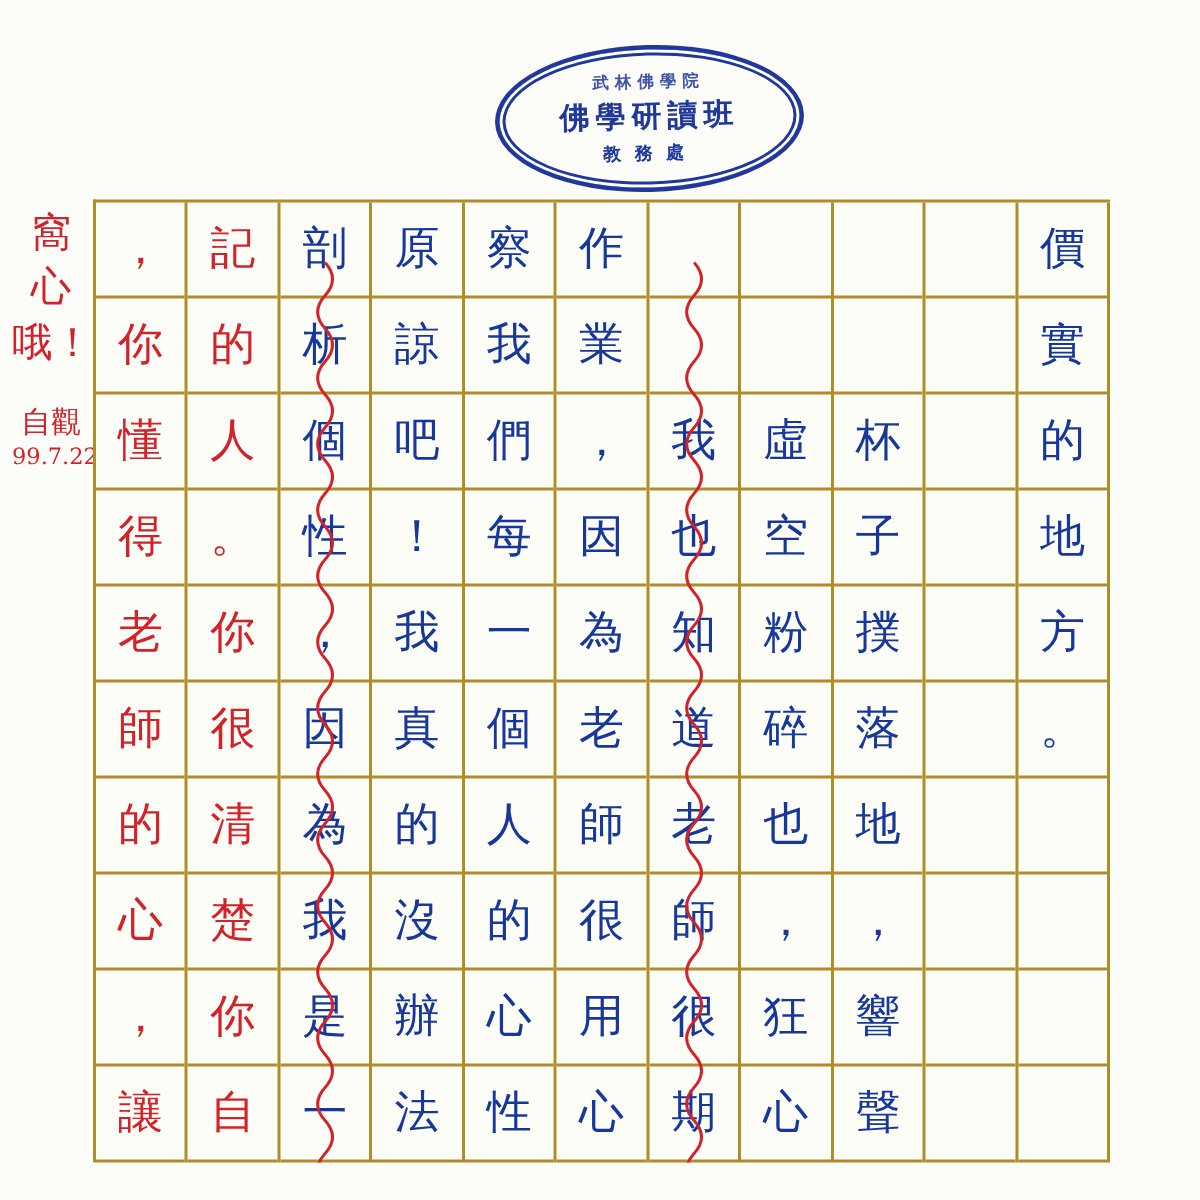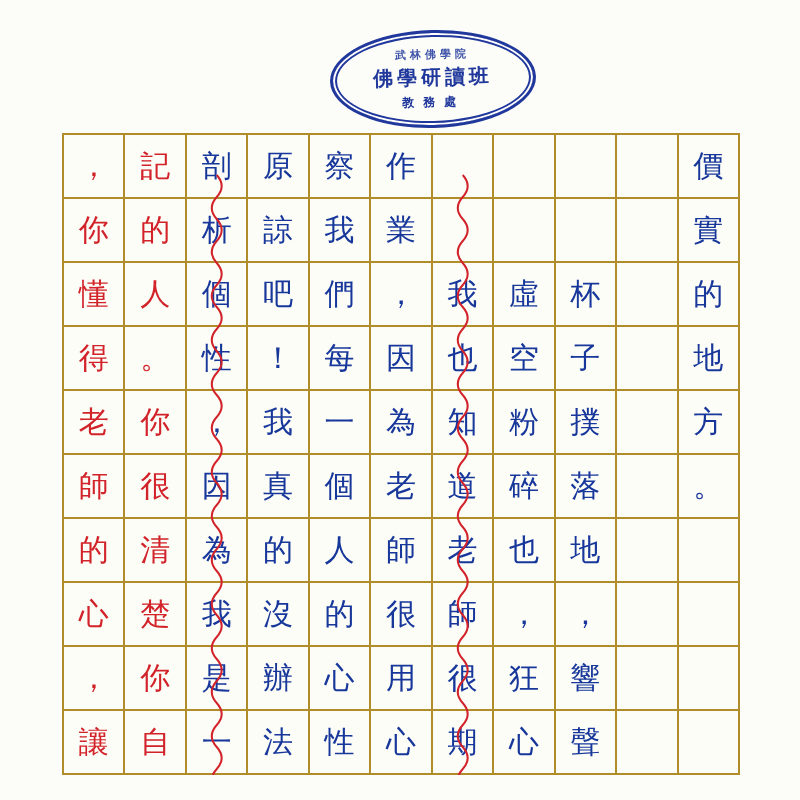--- a/index.html
+++ b/index.html
@@ -107,20 +107,25 @@
 <body>
 
 <div id="sheet">
 
   <div id="stamp">
     <div class="line l1">武林佛學院</div>
     <div class="line l2">佛學研讀班</div>
     <div class="line l3">教務處</div>
   </div>
 
+  <div id="note">
+    <div class="big">窩心哦！</div>
+    <div class="sign">自觀</div>
+    <div class="date">99.7.22</div>
+  </div>
 
   <div id="grid">
       <div class="gcol">
         <div class="cell red">，</div>
         <div class="cell red">你</div>
         <div class="cell red">懂</div>
         <div class="cell red">得</div>
         <div class="cell red">老</div>
         <div class="cell red">師</div>
         <div class="cell red">的</div>

